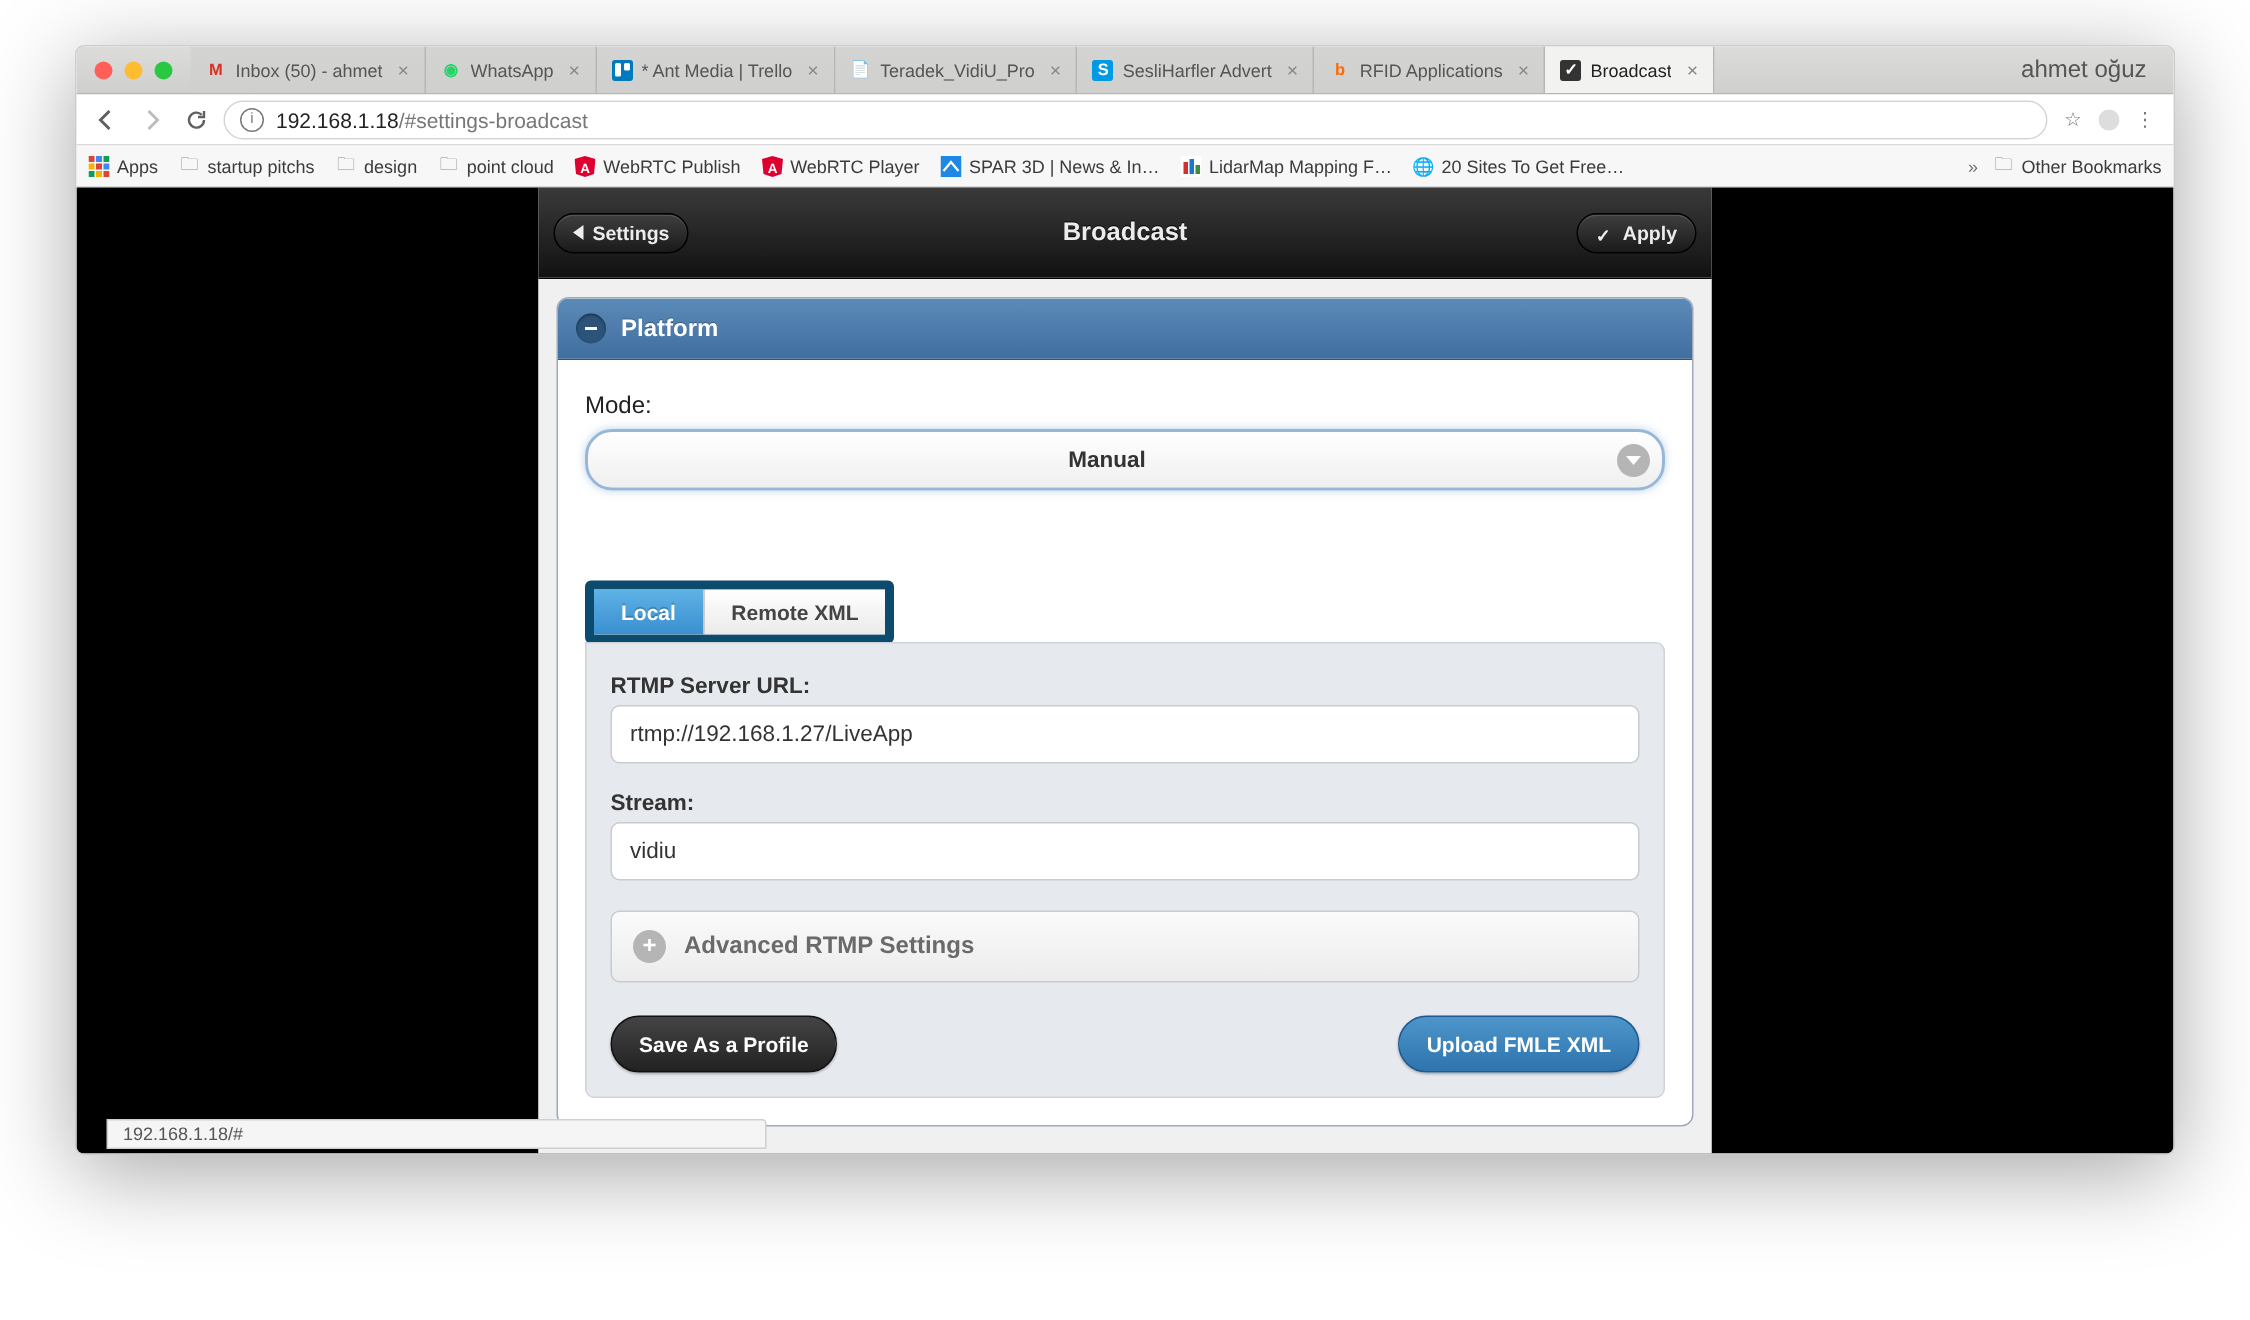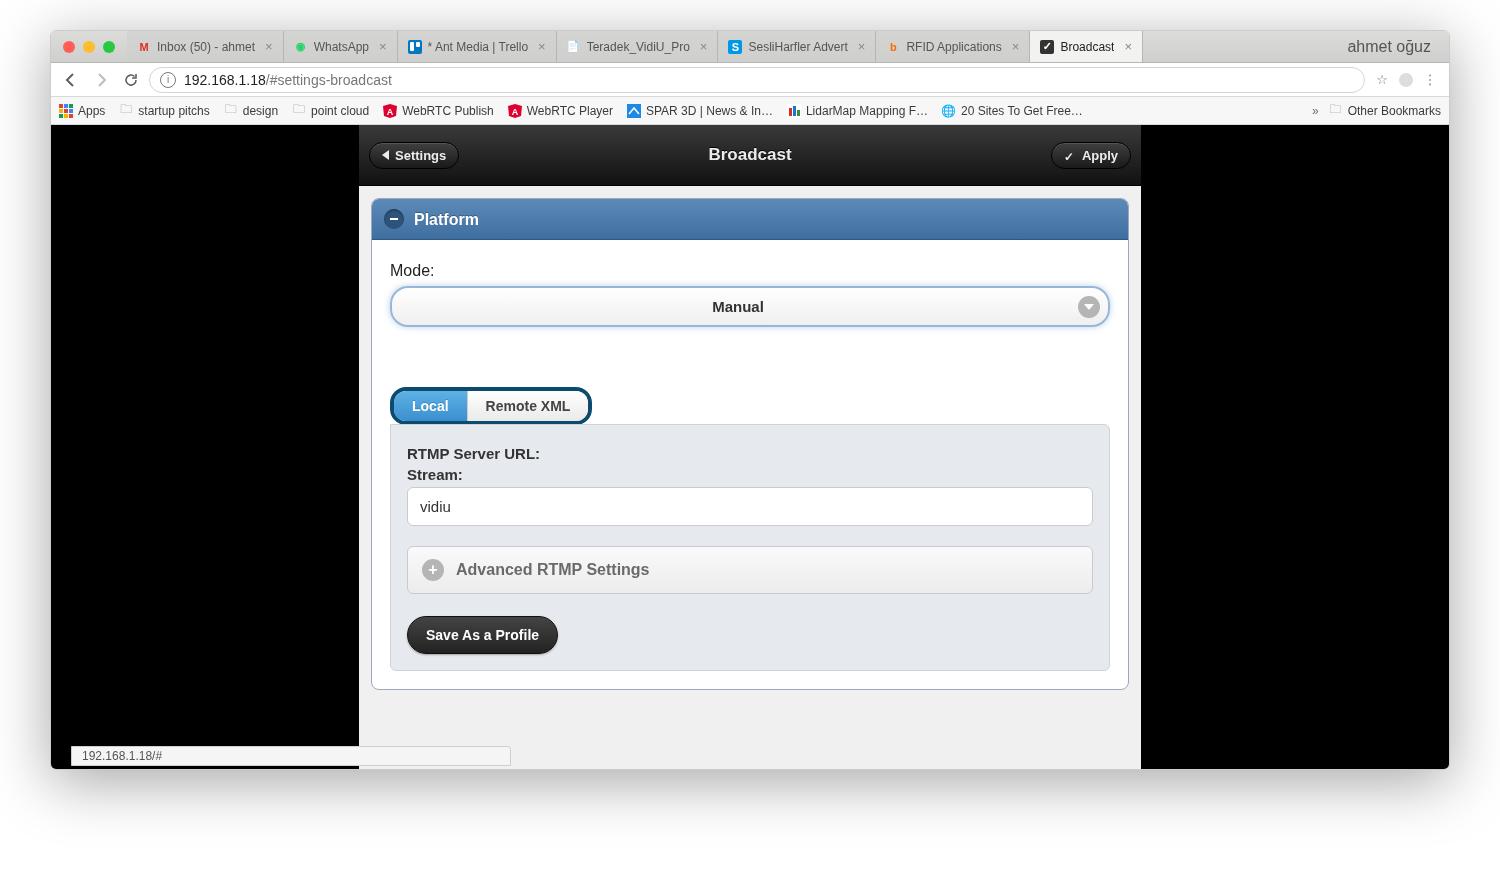--- a/index.html
+++ b/index.html
@@ -64,21 +64,21 @@
   .collapse-ic::before{content:"";width:8px;height:2px;background:#fff}
   .panel-body{padding:18px}
 
   .lbl{font-size:16px;color:#222;margin-bottom:6px;margin-top:4px}
   .select-wrap{position:relative}
   .select{width:100%;border:2px solid #96b7d8;border-radius:18px;padding:10px 40px 10px 16px;background:linear-gradient(#fff,#efefef);font-size:15px;font-weight:600;color:#333;text-align:center;box-shadow:0 0 6px rgba(115,165,210,.5)}
   .sel-chev{position:absolute;right:10px;top:50%;transform:translateY(-50%);width:22px;height:22px;border-radius:50%;background:#b5b5b5;display:flex;align-items:center;justify-content:center}
   .sel-chev::before{content:"";width:0;height:0;border-left:5px solid transparent;border-right:5px solid transparent;border-top:6px solid #fff}
 
   .spacer{height:60px}
-  .tabsbar{display:flex;border:4px solid #0c4a6e;border-radius:16px;overflow:hidden;width:max-content}
+  .tabsbar{display:flex;border:6px solid #0c4a6e;border-radius:4px;overflow:hidden;width:max-content}
   .ctab{padding:7px 18px;font-size:14px;font-weight:600;background:linear-gradient(#fff,#eaeaea);color:#444;cursor:pointer}
   .ctab+.ctab{border-left:1px solid #ccc}
   .ctab.on{background:linear-gradient(#5eb2e6,#3a8fcf);color:#fff;text-shadow:0 -1px 0 rgba(0,0,0,.2)}
   .form-area{background:#e6e9ee;border:1px solid #cfd3d9;border-radius:0 6px 6px 6px;padding:16px;margin-top:-1px}
   .flbl{font-size:15px;color:#333;font-weight:600;margin-bottom:4px;margin-top:4px}
   .inp{width:100%;border:1px solid #c8cbd0;border-radius:6px;padding:10px 12px;font-size:15px;background:#fff;color:#333;margin-bottom:14px}
   .adv{border:1px solid #c8cbd0;border-radius:6px;background:linear-gradient(#fafafa,#ececec);padding:12px 14px;display:flex;align-items:center;gap:12px;color:#6a6a6a;font-weight:600;font-size:16px;cursor:pointer;margin-top:6px}
   .plus-ic{width:22px;height:22px;border-radius:50%;background:#b5b5b5;display:flex;align-items:center;justify-content:center;color:#fff;font-weight:700;font-size:16px}
   .btnrow{display:flex;justify-content:space-between;margin-top:22px}
   .btn{border-radius:20px;padding:10px 18px;font-weight:600;font-size:14px;cursor:pointer;box-shadow:0 1px 2px rgba(0,0,0,.3)}
@@ -285,28 +285,30 @@
 
             <div class="spacer"></div>
 
             <div class="tabsbar" id="ctabs">
                   <div class="ctab on">Local</div>
                   <div class="ctab">Remote XML</div>
                 </div>
 
             <div class="form-area">
               <div class="flbl">RTMP Server URL:</div>
+              <input class="inp" value="rtmp://192.168.1.27/LiveApp" style="">
               <div class="flbl">Stream:</div>
               <input class="inp" value="vidiu" style="">
               <div class="adv">
                 <span class="plus-ic">+</span>
                 <span>Advanced RTMP Settings</span>
               </div>
               <div class="btnrow">
                 <div class="btn btn-dark">Save As a Profile</div>
+                <div class="btn btn-blue">Upload FMLE XML</div>
               </div>
             </div>
 
           </div>
         </div>
       </div>
     </div>
   </div>
 
   <div class="status">192.168.1.18/#</div>

